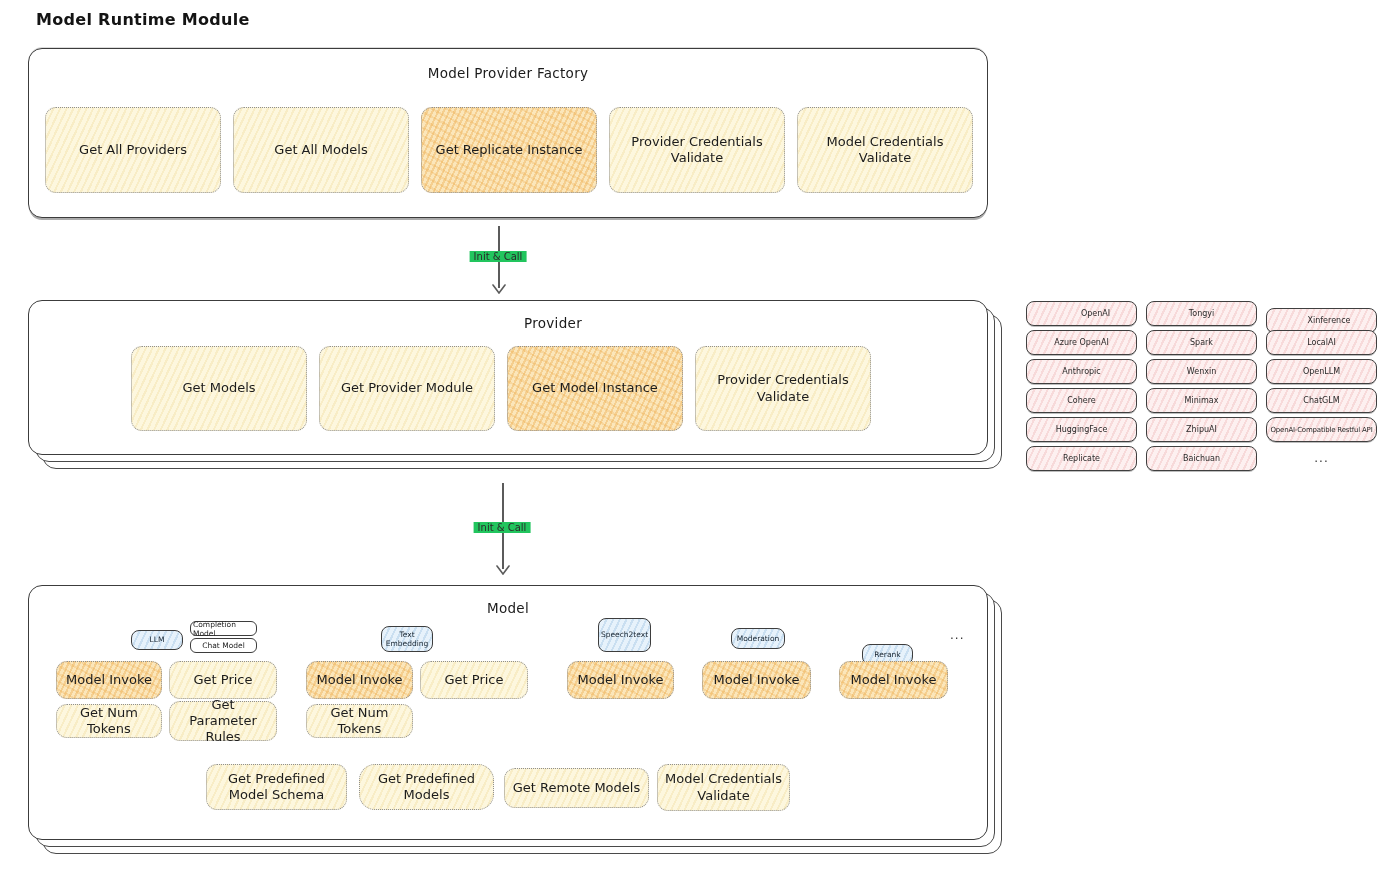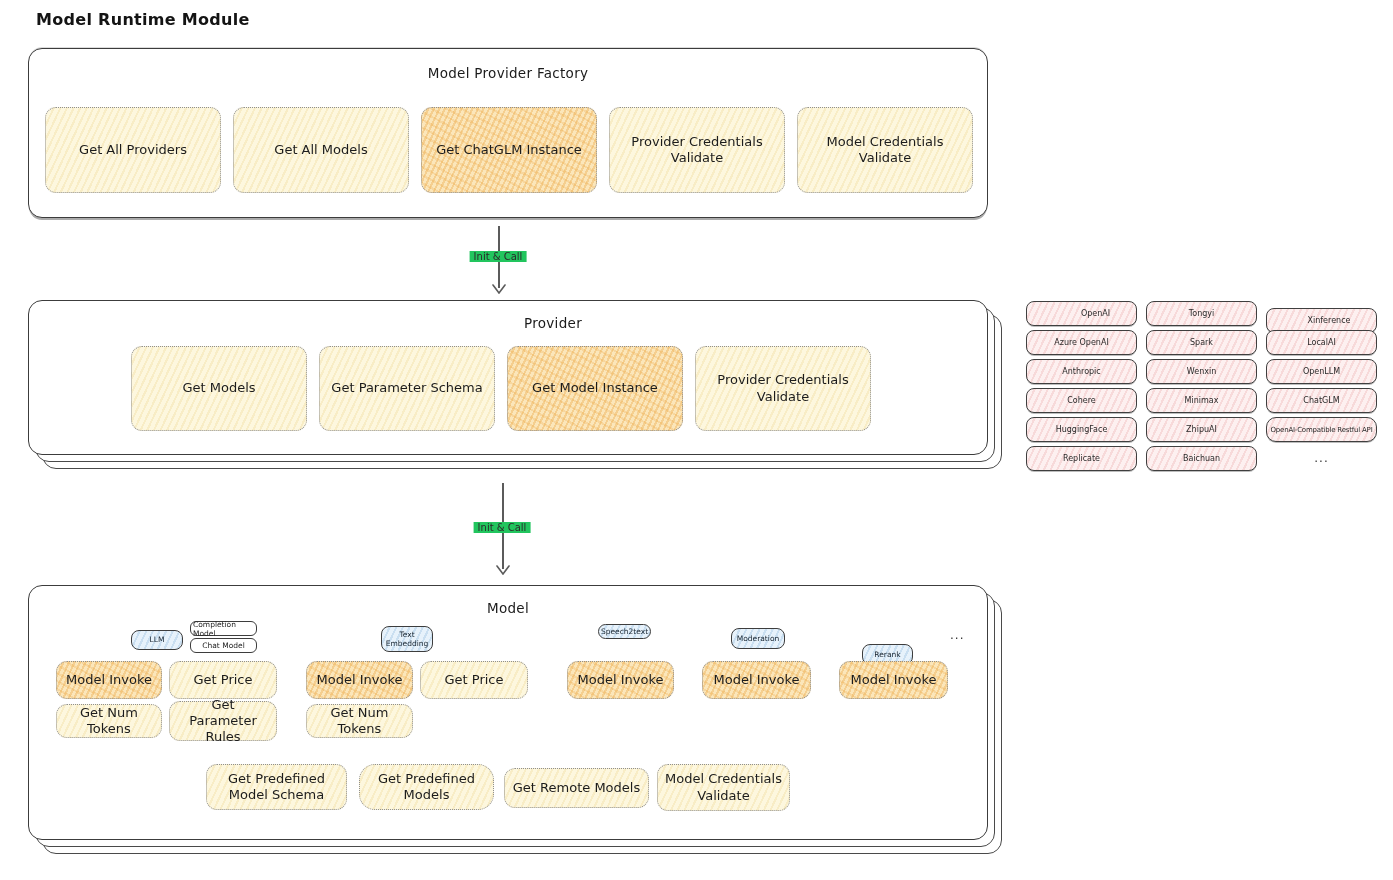--- a/index.html
+++ b/index.html
@@ -64,39 +64,39 @@
 
 <div id="stage">
 
   <div class="page-title">Model Runtime Module</div>
 
   <div class="panel-wrap" style="left:28px; top:48px; width:962px; height:172px;">
     <div class="panel sketch" style="width:960px; height:170px;">
       <div class="panel-title" style="top:16px;">Model Provider Factory</div>
       <div class="fbox" style="left:16px;  top:58px; width:176px; height:86px;">Get All Providers</div>
       <div class="fbox" style="left:204px; top:58px; width:176px; height:86px;">Get All Models</div>
-      <div class="fbox hl" style="left:392px; top:58px; width:176px; height:86px;">Get ChatGLM Instance</div>
+      <div class="fbox hl" style="left:392px; top:58px; width:176px; height:86px;">Get Replicate Instance</div>
       <div class="fbox" style="left:580px; top:58px; width:176px; height:86px;">Provider Credentials Validate</div>
       <div class="fbox" style="left:768px; top:58px; width:176px; height:86px;">Model Credentials Validate</div>
     </div>
   </div>
 
   <div class="vline" style="left:498px; top:226px; height:62px;"></div>
   <svg class="ahead" style="left:499px; top:284px;" width="14" height="10" viewBox="0 0 14 10">
     <path d="M1 1 L7 9 L13 1" fill="none" stroke="#5b5b5b" stroke-width="1.6" stroke-linecap="round"></path>
   </svg>
   <div class="alabel" style="left:498px; top:251px;">Init &amp; Call</div>
 
   <div class="panel-wrap" style="left:28px; top:300px; width:976px; height:171px;">
     <div class="sheet" style="left:14px; top:14px; width:960px; height:155px;"></div>
     <div class="sheet" style="left:7px;  top:7px;  width:960px; height:155px;"></div>
     <div class="panel" style="width:960px; height:155px;padding-left:45px;">
       <div class="panel-title" style="top:14px;">Provider</div>
       <div class="fbox" style="left:102px; top:45px; width:176px; height:85px;">Get Models</div>
-      <div class="fbox" style="left:290px; top:45px; width:176px; height:85px;">Get Parameter Schema</div>
+      <div class="fbox" style="left:290px; top:45px; width:176px; height:85px;">Get Provider Module</div>
       <div class="fbox hl" style="left:478px; top:45px; width:176px; height:85px;">Get Model Instance</div>
       <div class="fbox" style="left:666px; top:45px; width:176px; height:85px;">Provider Credentials Validate</div>
     </div>
   </div>
 
   <div style="position:absolute; left:1026px; top:301px; width:351px; height:175px;">
     <div class="pbox" style="left:0px;   top:0px;padding-left:28px;">OpenAI</div>
     <div class="pbox" style="left:0px;   top:29px;">Azure OpenAI</div>
     <div class="pbox" style="left:0px;   top:58px;">Anthropic</div>
     <div class="pbox" style="left:0px;   top:87px;">Cohere</div>
@@ -127,21 +127,21 @@
   <div class="panel-wrap" style="left:28px; top:585px; width:976px; height:271px;">
     <div class="sheet" style="left:14px; top:14px; width:960px; height:255px;"></div>
     <div class="sheet" style="left:7px;  top:7px;  width:960px; height:255px;"></div>
     <div class="panel" style="width:960px; height:255px;">
       <div class="panel-title" style="top:14px;">Model</div>
 
       <div class="pill" style="left:102px; top:44px; width:52px; height:20px;">LLM</div>
       <div class="tag" style="left:161px; top:35px; width:67px; height:15px;">Completion Model</div>
       <div class="tag" style="left:161px; top:52px; width:67px; height:15px;">Chat Model</div>
       <div class="pill" style="left:352px; top:40px; width:52px; height:26px;">Text Embedding</div>
-      <div class="pill" style="left:569px; top:38px; width:53px; height:15px;">Speech2text</div>
+      <div class="pill" style="left:569px; top:32px; width:53px; height:34px;">Speech2text</div>
       <div class="pill" style="left:702px; top:42px; width:54px; height:21px;">Moderation</div>
       <div class="pill" style="left:833px; top:42px; width:51px; height:21px;margin-top:16px;">Rerank</div>
       <div class="types-more" style="left:921px; top:42px;">...</div>
 
       <div class="fbox hl" style="left:27px;  top:75px; width:106px; height:38px;">Model Invoke</div>
       <div class="fbox" style="left:140px; top:75px; width:108px; height:38px;">Get Price</div>
       <div class="fbox hl" style="left:277px; top:75px; width:107px; height:38px;">Model Invoke</div>
       <div class="fbox" style="left:391px; top:75px; width:108px; height:38px;">Get Price</div>
       <div class="fbox hl" style="left:538px; top:75px; width:107px; height:38px;">Model Invoke</div>
       <div class="fbox hl" style="left:673px; top:75px; width:109px; height:38px;">Model Invoke</div>

